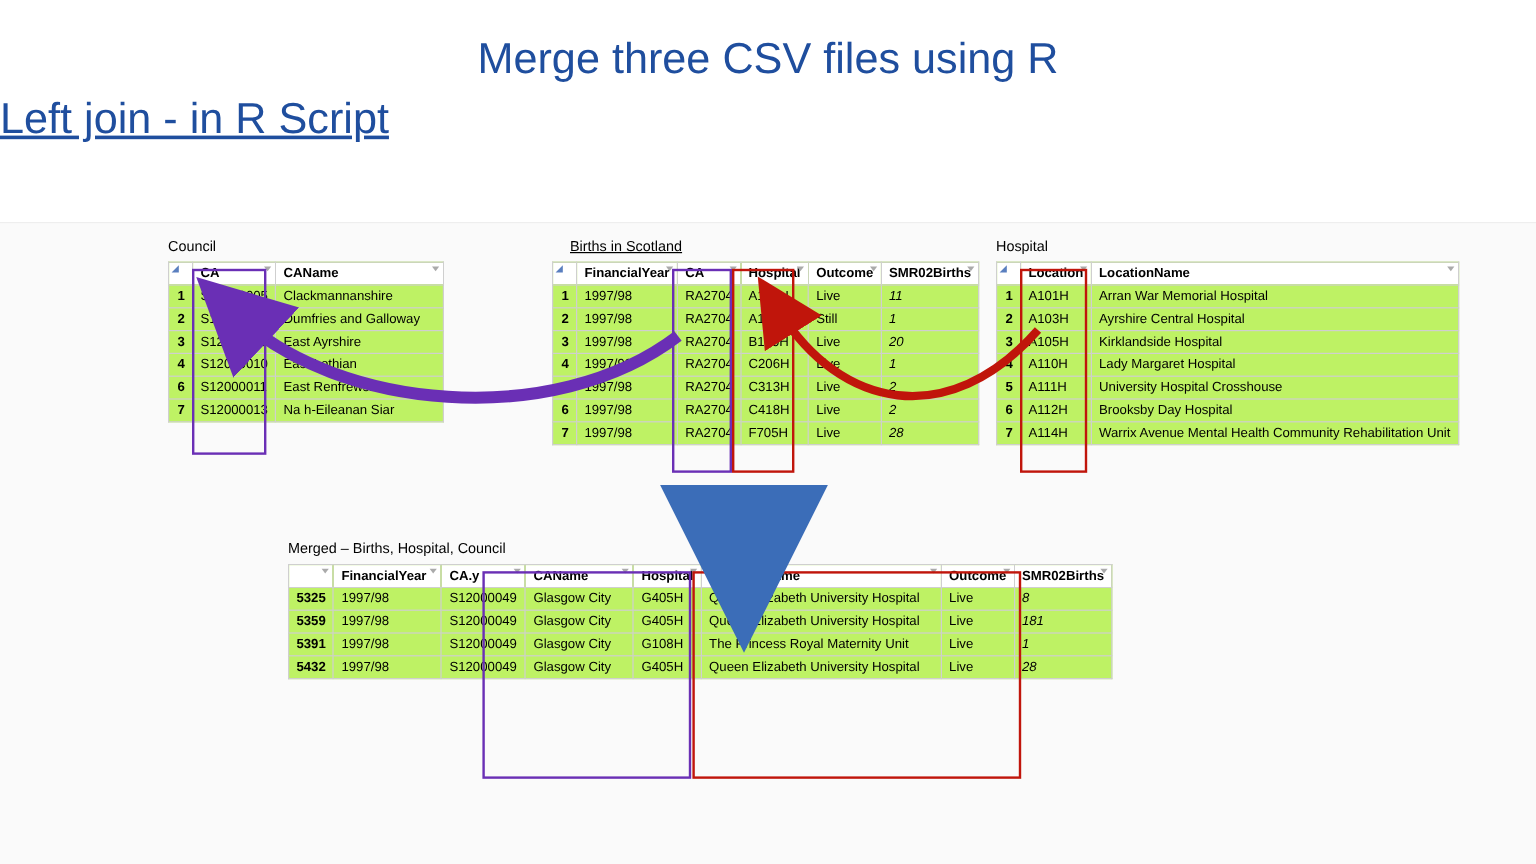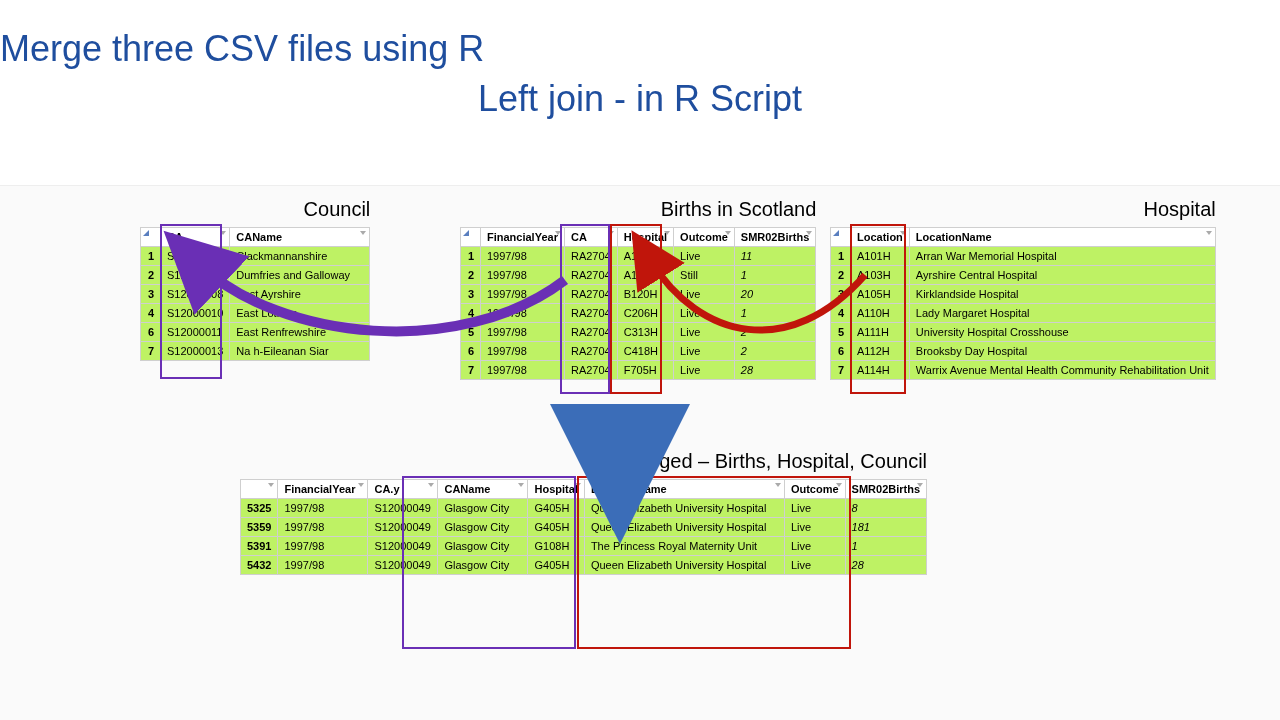--- a/index.html
+++ b/index.html
@@ -7,44 +7,44 @@
     font-family: Arial, sans-serif;
     background: #fff;
     width: 1280px;
     height: 720px;
     position: relative;
     overflow: hidden;
   }
   .title1 {
     font-size: 36px;
     color: #1f4e9e;
-    text-align: left;
+    text-align: center;
     margin-top: 28px;
   }
   .title2 {
     font-size: 36px;
     color: #1f4e9e;
-    text-align: center;
+    text-align: left;
     margin-top: 8px;
+    text-decoration: underline;
   }
   .band {
     position: absolute;
     top: 185px;
     left: 0;
     width: 1280px;
     height: 540px;
     background: #fafafa;
     border-top: 1px solid #eee;
   }
   .panel-label {
-    font-size: 20px;
+    font-size: 12px;
     color: #000;
     font-weight: 400;
     margin-bottom: 6px;
-    text-align: right;
   }
   .tblwrap {
     position: absolute;
   }
   table {
     border-collapse: collapse;
     background: #bef264;
     font-size: 11px;
     color: #000;
   }
@@ -151,21 +151,21 @@
         <tr>
           <td class="rownum">7</td>
           <td>S12000013</td>
           <td>Na h-Eileanan Siar</td>
         </tr>
       </tbody>
   </table>
 </div>
 
 <div class="tblwrap" style="left:460px; top:198px;">
-  <div class="panel-label" style="margin-left:33px;">Births in Scotland</div>
+  <div class="panel-label" style="margin-left:15px;text-decoration:underline;">Births in Scotland</div>
   <table>
     <thead>
         <tr>
       <th class="sortcorner"></th>
       <th class="sorthdr">FinancialYear</th>
       <th class="sorthdr">CA</th>
       <th class="sorthdr">Hospital</th>
       <th class="sorthdr">Outcome</th>
       <th class="sorthdr" style="min-width:60px;">SMR02Births</th>
     </tr>

